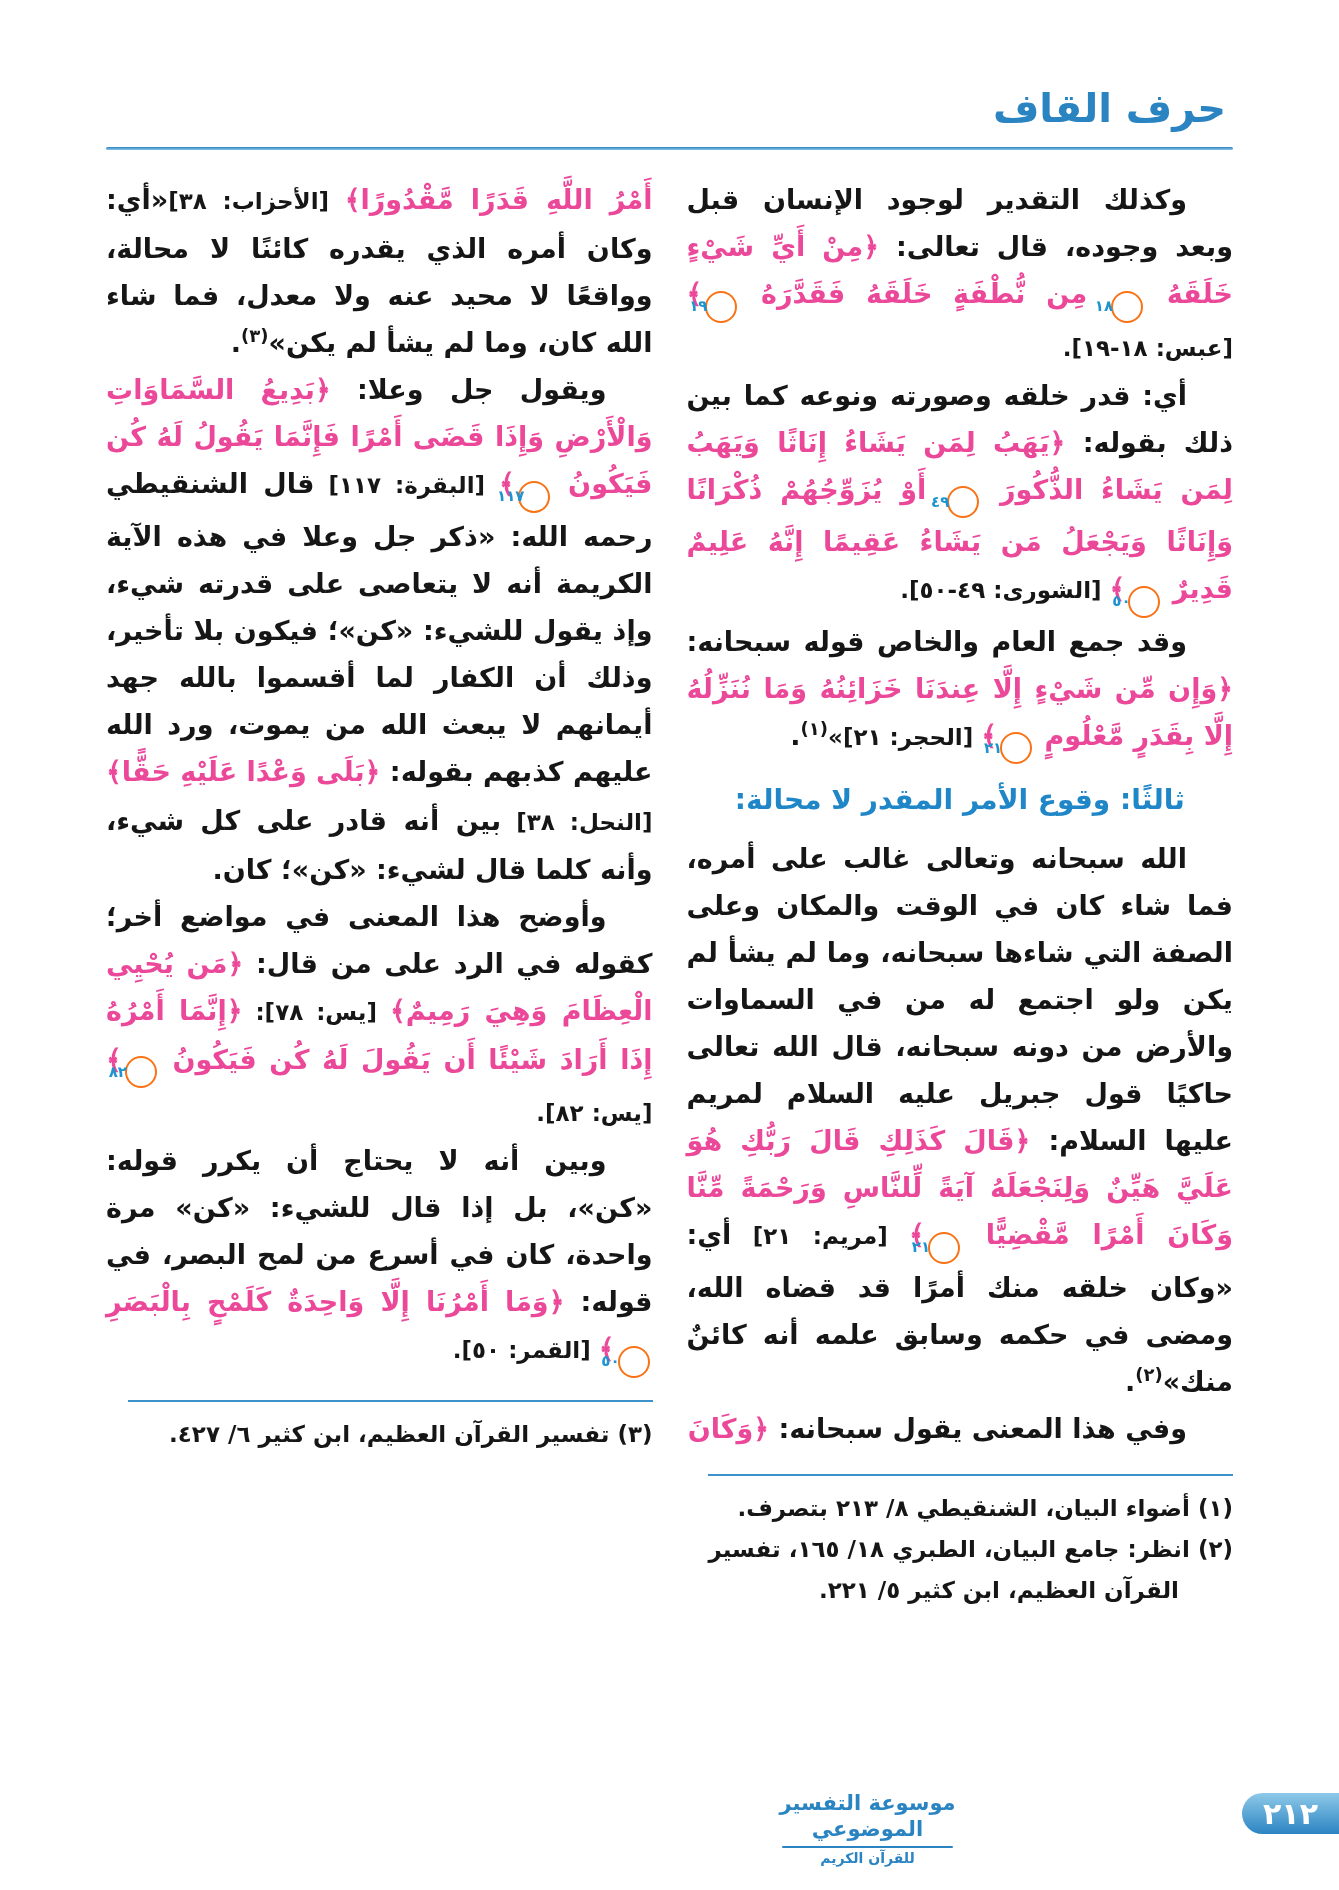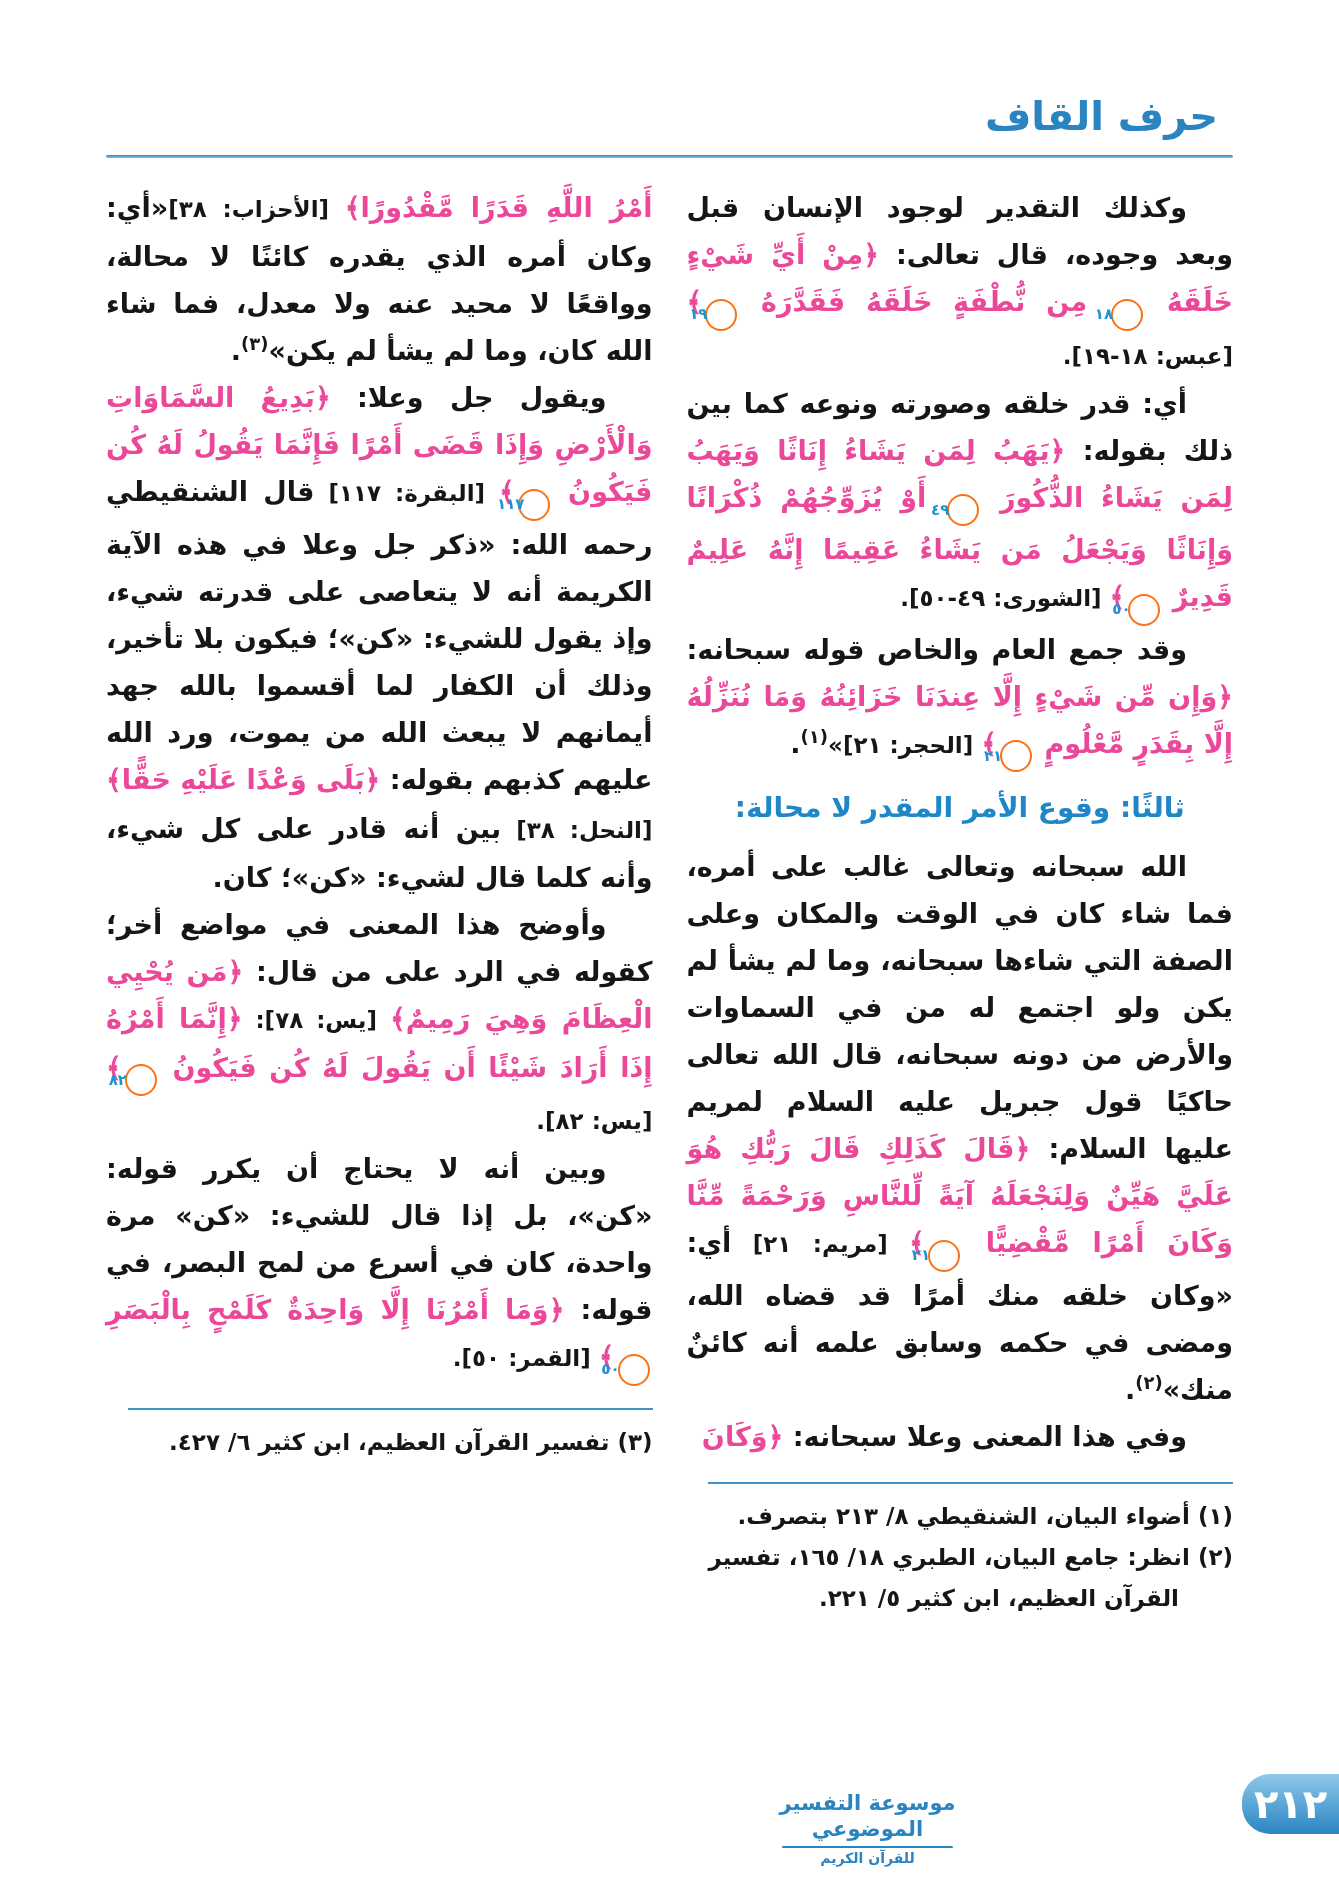--- a/index.html
+++ b/index.html
@@ -9,21 +9,21 @@
     font-family: "DejaVu Sans", sans-serif;
     direction: rtl;
     position: relative;
     overflow: hidden;
   }
   .page { position: absolute; inset: 0; }
 
   
   .page-header { padding: 78px 106px 0 106px; }
   .header-title {
-    margin: 15px;
+    margin: 7px;
     color: #2b84c2;
     font-size: 40px;
     font-weight: 700;
     text-align: right;
     letter-spacing: -1px;
   }
   .header-rule {
     height: 3px;
     margin-top: 16px;
     background: linear-gradient(180deg, #2b84c2, #8fc6e6);
@@ -116,49 +116,49 @@
     background: #2b84c2;
     border-radius: 1px;
   }
   .logo-sub { font-size: 14px; font-weight: 700; }
 
   .page-tab {
     position: absolute;
     right: 0;
     bottom: 56px;
     width: 97px;
-    height: 60px;
+    height: 41px;
     background: linear-gradient(180deg, #8ec9e9, #2b84c2);
     border-radius: 28px 0 0 28px;
     display: flex;
     align-items: center;
     justify-content: center;
     color: #ffffff;
-    font-size: 40px;
+    font-size: 30px;
     font-weight: 700;
   }
 </style>
 </head>
 <body>
 
 <div class="page">
 
   <header class="page-header">
     <h1 class="header-title">حرف القاف</h1>
     <div class="header-rule"></div>
   </header>
 
   <main class="columns">
     <section class="column">
         <p class="para indent"><span class="text">وكذلك التقدير لوجود الإنسان قبل وبعد وجوده، قال تعالى: </span><span class="quran">﴿مِنْ أَيِّ شَيْءٍ خَلَقَهُ </span><span class="ayah-num">١٨</span><span class="quran"> مِن نُّطْفَةٍ خَلَقَهُ فَقَدَّرَهُ </span><span class="ayah-num">١٩</span><span class="quran">﴾</span><span class="ref"> [عبس: ١٨-١٩].</span></p>
         <p class="para indent"><span class="text">أي: قدر خلقه وصورته ونوعه كما بين ذلك بقوله: </span><span class="quran">﴿يَهَبُ لِمَن يَشَاءُ إِنَاثًا وَيَهَبُ لِمَن يَشَاءُ الذُّكُورَ </span><span class="ayah-num">٤٩</span><span class="quran"> أَوْ يُزَوِّجُهُمْ ذُكْرَانًا وَإِنَاثًا وَيَجْعَلُ مَن يَشَاءُ عَقِيمًا إِنَّهُ عَلِيمٌ قَدِيرٌ </span><span class="ayah-num">٥٠</span><span class="quran">﴾</span><span class="ref"> [الشورى: ٤٩-٥٠].</span></p>
         <p class="para indent"><span class="text">وقد جمع العام والخاص قوله سبحانه: </span><span class="quran">﴿وَإِن مِّن شَيْءٍ إِلَّا عِندَنَا خَزَائِنُهُ وَمَا نُنَزِّلُهُ إِلَّا بِقَدَرٍ مَّعْلُومٍ </span><span class="ayah-num">٢١</span><span class="quran">﴾</span><span class="ref"> [الحجر: ٢١]»</span><sup class="marker">(١)</sup><span class="text">.</span></p>
         <p class="para heading"><span class="text">ثالثًا: وقوع الأمر المقدر لا محالة:</span></p>
         <p class="para indent"><span class="text">الله سبحانه وتعالى غالب على أمره، فما شاء كان في الوقت والمكان وعلى الصفة التي شاءها سبحانه، وما لم يشأ لم يكن ولو اجتمع له من في السماوات والأرض من دونه سبحانه، قال الله تعالى حاكيًا قول جبريل عليه السلام لمريم عليها السلام: </span><span class="quran">﴿قَالَ كَذَلِكِ قَالَ رَبُّكِ هُوَ عَلَيَّ هَيِّنٌ وَلِنَجْعَلَهُ آيَةً لِّلنَّاسِ وَرَحْمَةً مِّنَّا وَكَانَ أَمْرًا مَّقْضِيًّا </span><span class="ayah-num">٢١</span><span class="quran">﴾</span><span class="ref"> [مريم: ٢١] </span><span class="text">أي: «وكان خلقه منك أمرًا قد قضاه الله، ومضى في حكمه وسابق علمه أنه كائنٌ منك»</span><sup class="marker">(٢)</sup><span class="text">.</span></p>
-        <p class="para indent"><span class="text">وفي هذا المعنى وعلا سبحانه: </span><span class="quran">﴿وَكَانَ</span></p>
+        <p class="para indent"><span class="text">وفي هذا المعنى يقول سبحانه: </span><span class="quran">﴿وَكَانَ</span></p>
         <div class="footnotes">
           <div class="footnote"><span class="fn-marker">(١)</span> <span class="fn-text">أضواء البيان، الشنقيطي ٨/ ٢١٣ بتصرف.</span></div>
           <div class="footnote"><span class="fn-marker">(٢)</span> <span class="fn-text">انظر: جامع البيان، الطبري ١٨/ ١٦٥، تفسير القرآن العظيم، ابن كثير ٥/ ٢٢١.</span></div>
         </div>
       </section>
     <section class="column">
         <p class="para"><span class="quran">أَمْرُ اللَّهِ قَدَرًا مَّقْدُورًا﴾</span><span class="ref"> [الأحزاب: ٣٨]</span><span class="text">«أي: وكان أمره الذي يقدره كائنًا لا محالة، وواقعًا لا محيد عنه ولا معدل، فما شاء الله كان، وما لم يشأ لم يكن»</span><sup class="marker">(٣)</sup><span class="text">.</span></p>
         <p class="para indent"><span class="text">ويقول جل وعلا: </span><span class="quran">﴿بَدِيعُ السَّمَاوَاتِ وَالْأَرْضِ وَإِذَا قَضَى أَمْرًا فَإِنَّمَا يَقُولُ لَهُ كُن فَيَكُونُ </span><span class="ayah-num">١١٧</span><span class="quran">﴾</span><span class="ref"> [البقرة: ١١٧] </span><span class="text">قال الشنقيطي رحمه الله: «ذكر جل وعلا في هذه الآية الكريمة أنه لا يتعاصى على قدرته شيء، وإذ يقول للشيء: «كن»؛ فيكون بلا تأخير، وذلك أن الكفار لما أقسموا بالله جهد أيمانهم لا يبعث الله من يموت، ورد الله عليهم كذبهم بقوله: </span><span class="quran">﴿بَلَى وَعْدًا عَلَيْهِ حَقًّا﴾</span><span class="ref"> [النحل: ٣٨] </span><span class="text">بين أنه قادر على كل شيء، وأنه كلما قال لشيء: «كن»؛ كان.</span></p>
         <p class="para indent"><span class="text">وأوضح هذا المعنى في مواضع أخر؛ كقوله في الرد على من قال: </span><span class="quran">﴿مَن يُحْيِي الْعِظَامَ وَهِيَ رَمِيمٌ﴾</span><span class="ref"> [يس: ٧٨]: </span><span class="quran">﴿إِنَّمَا أَمْرُهُ إِذَا أَرَادَ شَيْئًا أَن يَقُولَ لَهُ كُن فَيَكُونُ </span><span class="ayah-num">٨٢</span><span class="quran">﴾</span><span class="ref"> [يس: ٨٢].</span></p>
         <p class="para indent"><span class="text">وبين أنه لا يحتاج أن يكرر قوله: «كن»، بل إذا قال للشيء: «كن» مرة واحدة، كان في أسرع من لمح البصر، في قوله: </span><span class="quran">﴿وَمَا أَمْرُنَا إِلَّا وَاحِدَةٌ كَلَمْحٍ بِالْبَصَرِ </span><span class="ayah-num">٥٠</span><span class="quran">﴾</span><span class="ref"> [القمر: ٥٠].</span></p>

